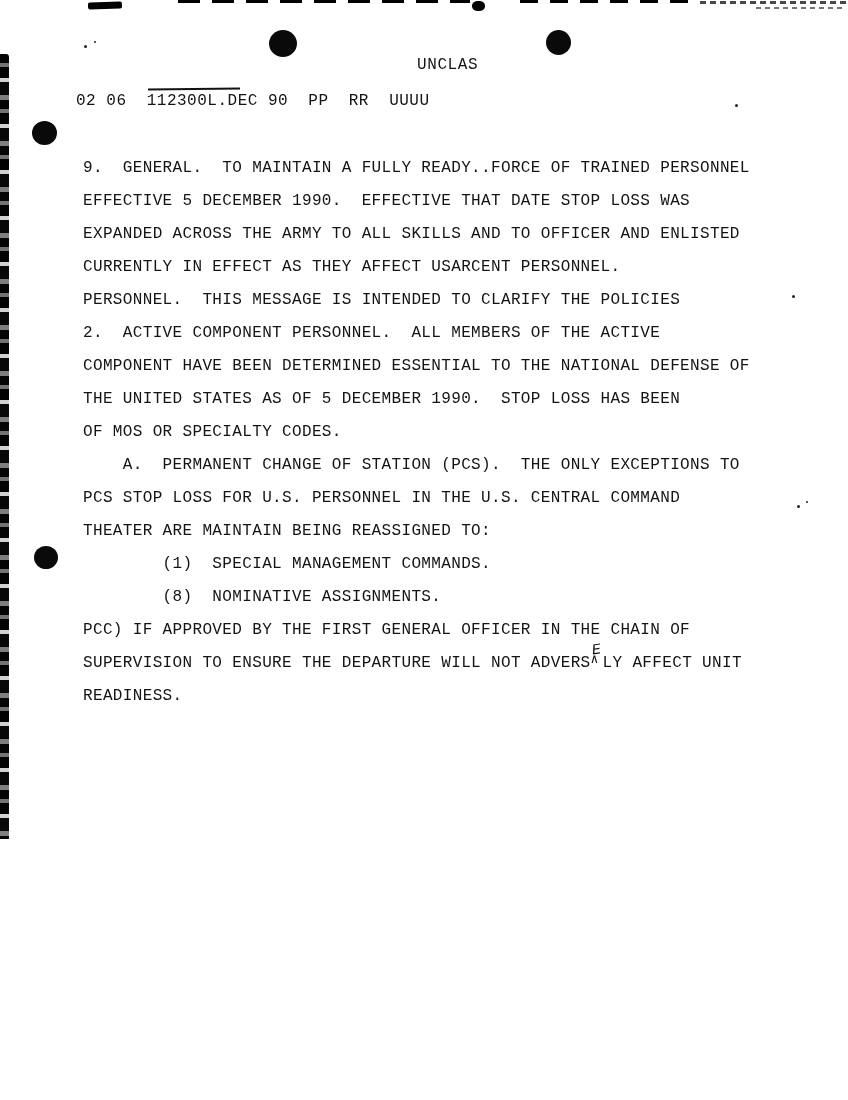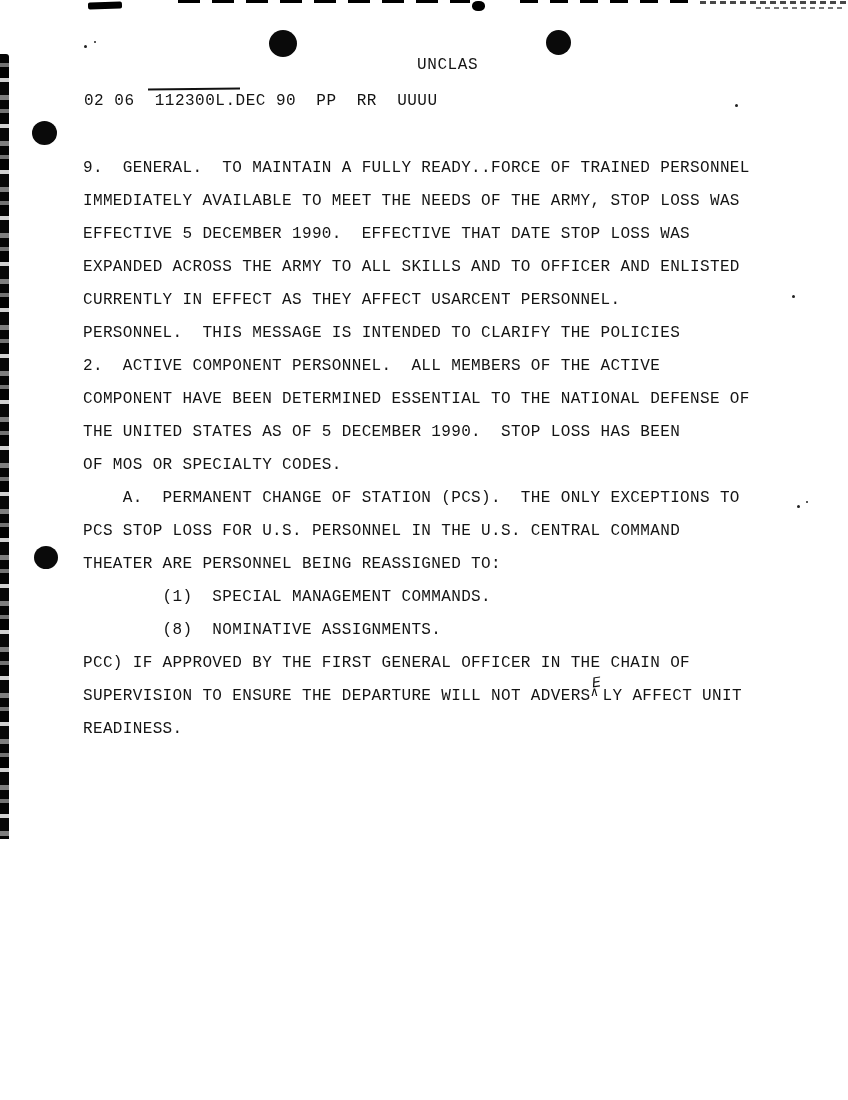--- a/index.html
+++ b/index.html
@@ -6,21 +6,21 @@
   .page{
     position:relative;width:848px;height:839px;background:#ffffff;
     font-family:"Liberation Mono","DejaVu Sans Mono",monospace;
     color:#141414;overflow:hidden;
   }
   .classification{
     position:absolute;top:56px;left:417px;
     font-size:16px;letter-spacing:.6px;white-space:pre;
   }
   .header-line{
-    position:absolute;top:92px;left:84px;
+    position:absolute;top:92px;left:76px;
     font-size:16px;letter-spacing:.5px;white-space:pre;
   }
   .body-text{position:absolute;top:152px;left:83px;width:700px;}
   .line{
     height:33px;line-height:33px;font-size:16px;
     letter-spacing:.35px;white-space:pre;
   }
   
   .insert{position:relative;display:inline-block;width:12px;height:20px;vertical-align:baseline;}
   .ins-letter{
@@ -92,32 +92,31 @@
   <div class="speck speck-5"></div>
   <div class="speck speck-6"></div>
   <div class="speck speck-7"></div>
 
   <div class="classification">UNCLAS</div>
 
   <div class="header-line">02 06  112300L.DEC 90  PP  RR  UUUU</div>
 
   <div class="body-text">
     <div class="line">9.  GENERAL.  TO MAINTAIN A FULLY READY..FORCE OF TRAINED PERSONNEL</div>
-    <div class="line">IMMEDIATELY AVAILABLE TO MEET THE NEEDS OF THE ARMY, STOP LOSS WAS</div>
     <div class="line">EFFECTIVE 5 DECEMBER 1990.  EFFECTIVE THAT DATE STOP LOSS WAS</div>
     <div class="line">EXPANDED ACROSS THE ARMY TO ALL SKILLS AND TO OFFICER AND ENLISTED</div>
     <div class="line">CURRENTLY IN EFFECT AS THEY AFFECT USARCENT PERSONNEL.</div>
     <div class="line">PERSONNEL.  THIS MESSAGE IS INTENDED TO CLARIFY THE POLICIES</div>
     <div class="line">2.  ACTIVE COMPONENT PERSONNEL.  ALL MEMBERS OF THE ACTIVE</div>
     <div class="line">COMPONENT HAVE BEEN DETERMINED ESSENTIAL TO THE NATIONAL DEFENSE OF</div>
     <div class="line">THE UNITED STATES AS OF 5 DECEMBER 1990.  STOP LOSS HAS BEEN</div>
     <div class="line">OF MOS OR SPECIALTY CODES.</div>
     <div class="line">    A.  PERMANENT CHANGE OF STATION (PCS).  THE ONLY EXCEPTIONS TO</div>
     <div class="line">PCS STOP LOSS FOR U.S. PERSONNEL IN THE U.S. CENTRAL COMMAND</div>
-    <div class="line">THEATER ARE PERSONNEL BEING REASSIGNED TO:</div>
+    <div class="line">THEATER ARE MAINTAIN BEING REASSIGNED TO:</div>
     <div class="line">        (1)  SPECIAL MANAGEMENT COMMANDS.</div>
     <div class="line">        (8)  NOMINATIVE ASSIGNMENTS.</div>
     <div class="line">PCC) IF APPROVED BY THE FIRST GENERAL OFFICER IN THE CHAIN OF</div>
 
     <div class="line"><span>SUPERVISION TO ENSURE THE DEPARTURE WILL NOT ADVERS</span><span class="insert"><span class="ins-letter">E</span><span class="ins-caret">∧</span></span><span>LY AFFECT UNIT</span></div>
 
     <div class="line">READINESS.</div>
   </div>
 
 </div>

